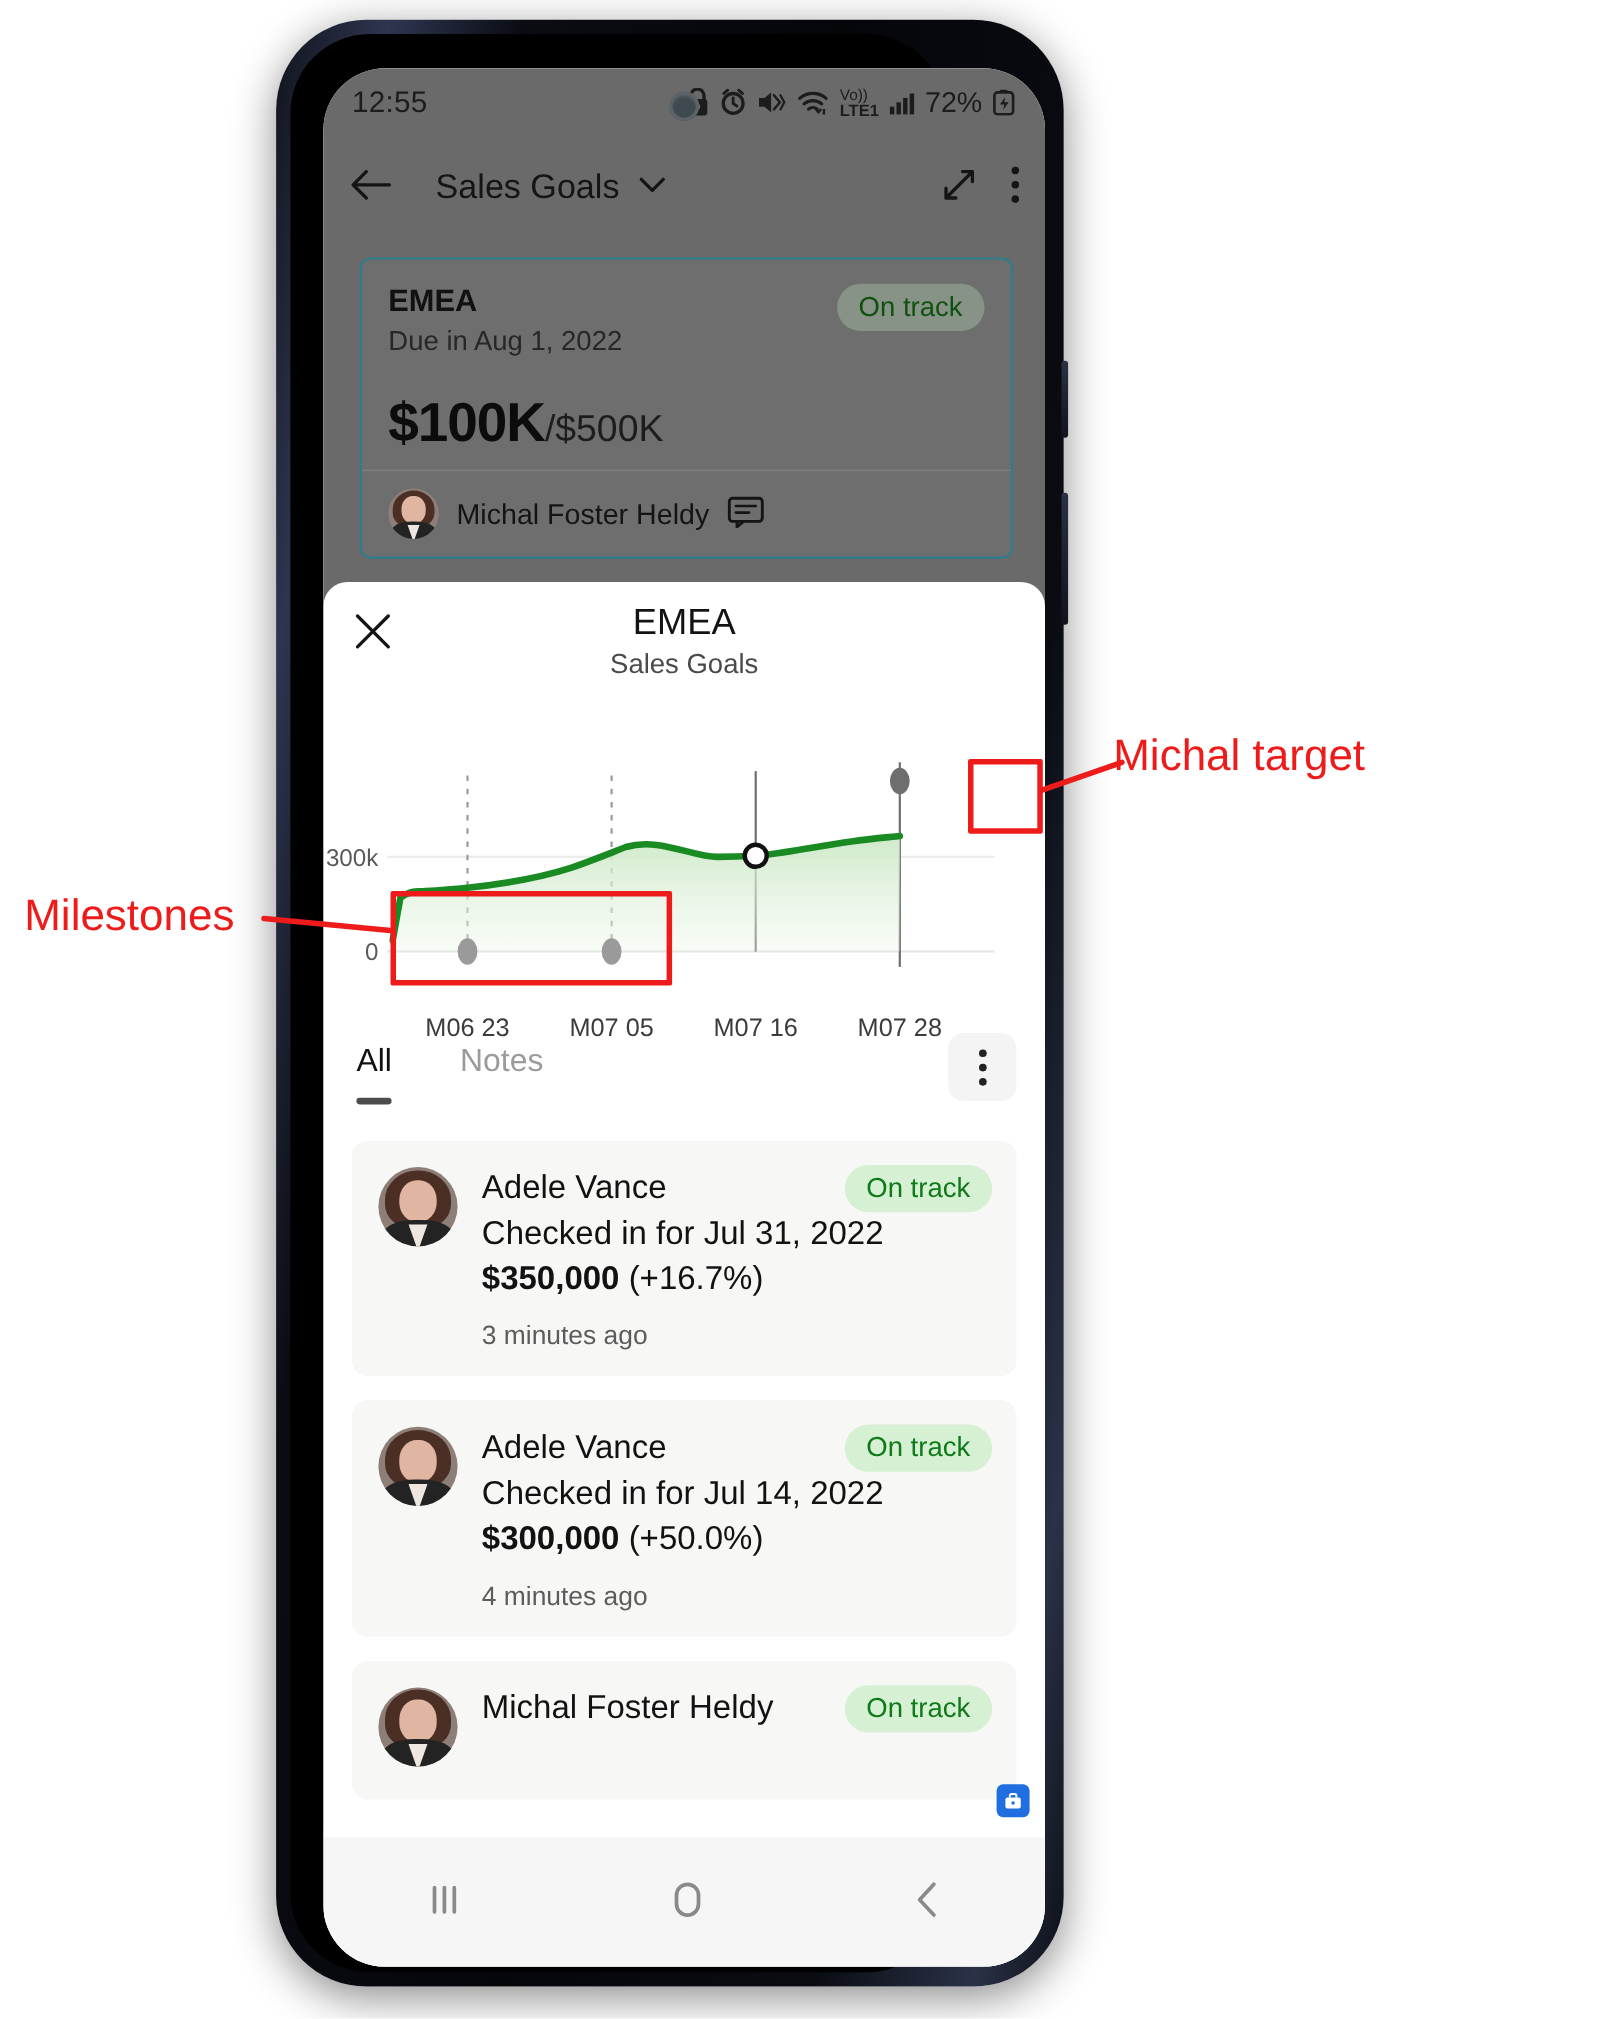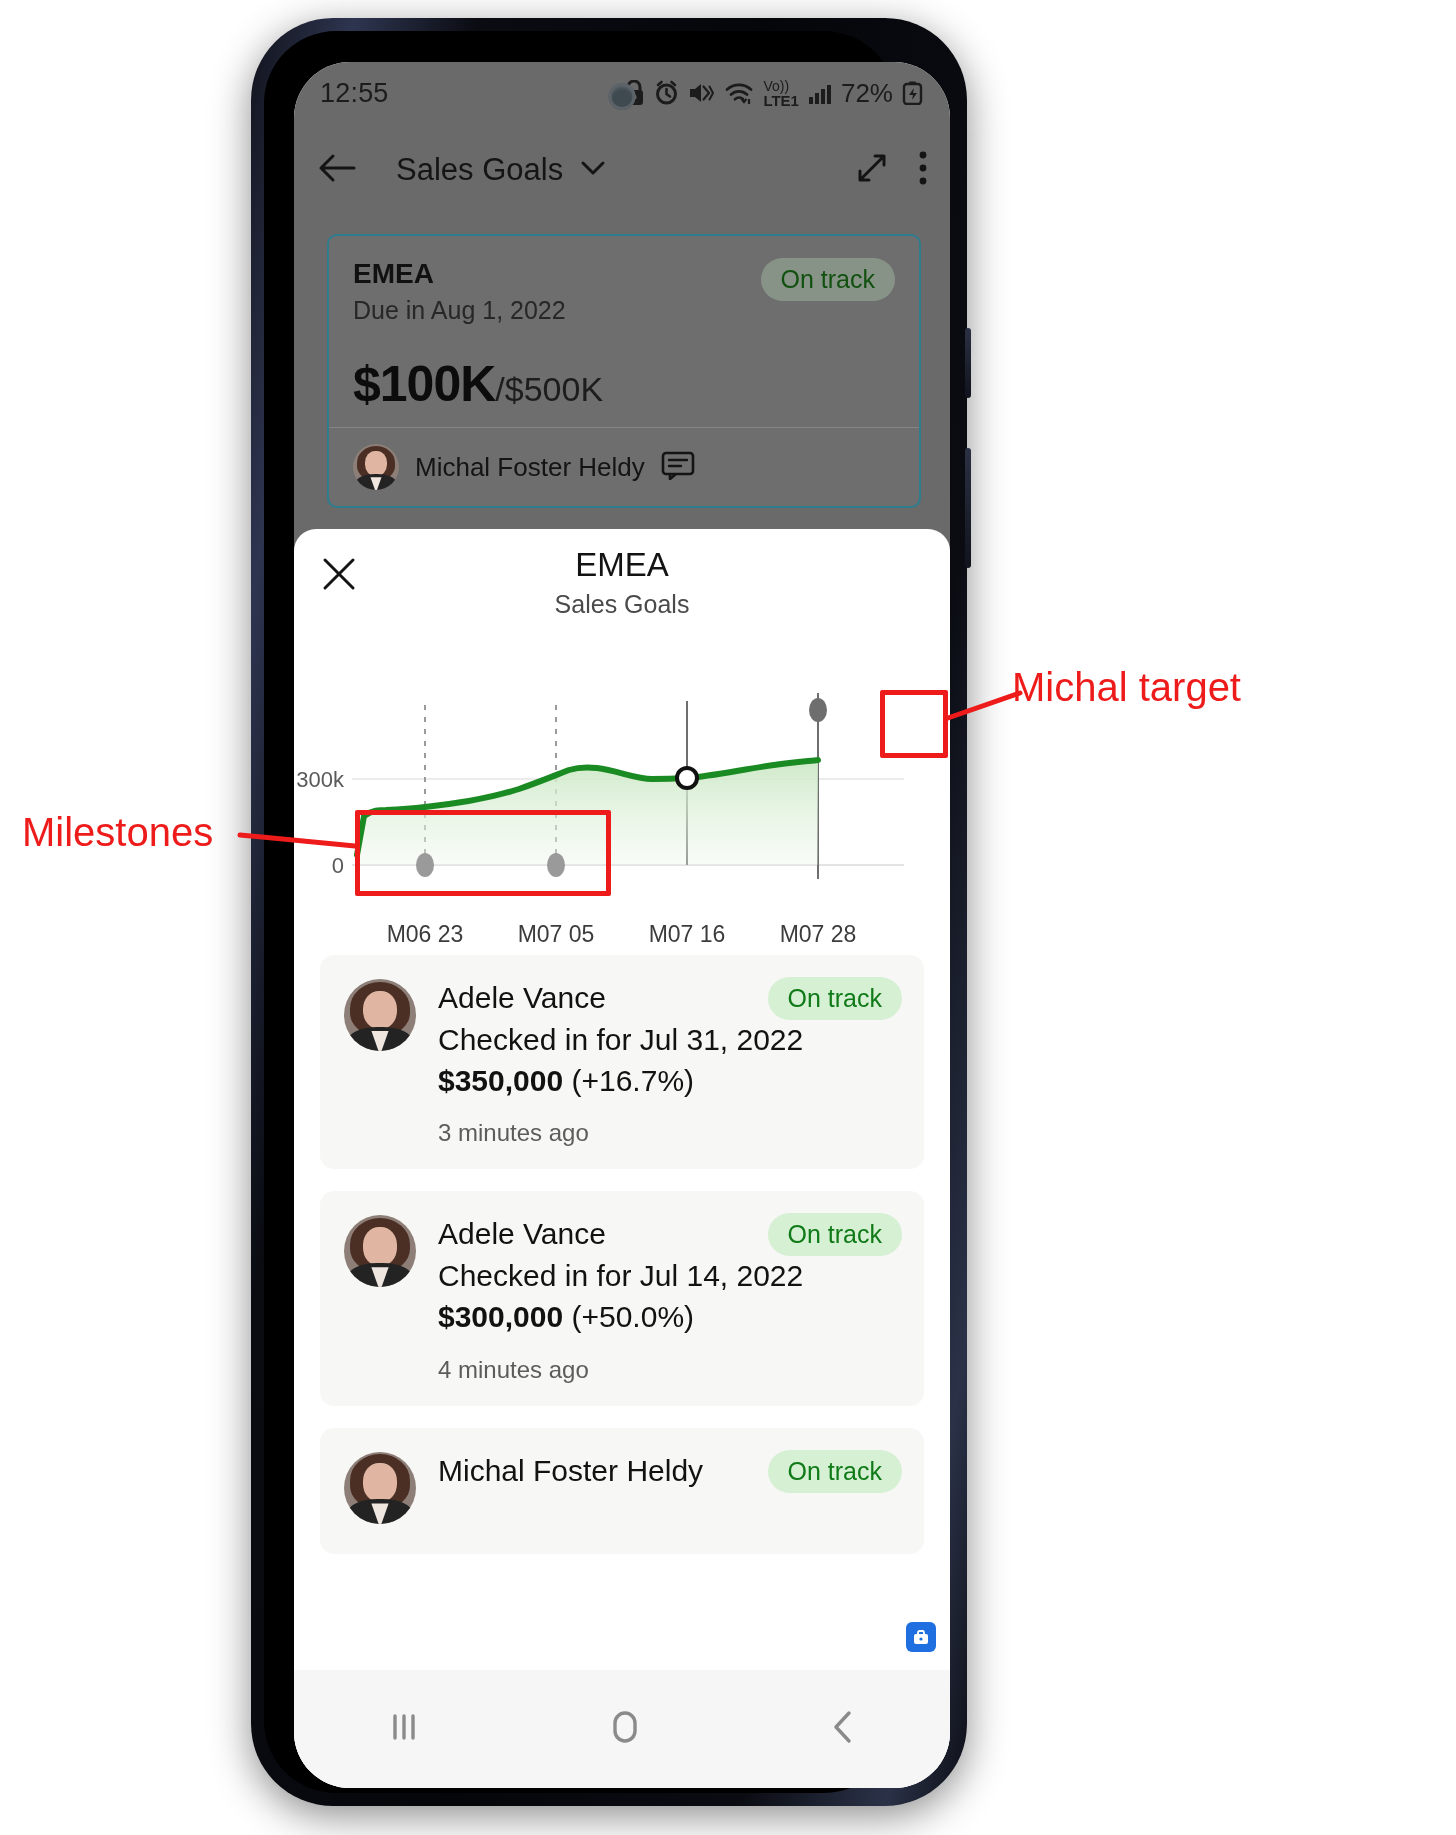--- a/index.html
+++ b/index.html
@@ -25,21 +25,20 @@
     border-radius: 82px;
     background: linear-gradient(100deg,#11131c 0%, #2e3550 10%, #0a0c12 22%, #05060a 50%, #0a0c12 78%, #2b3248 92%, #0d0f16 100%);
     box-shadow: 0 10px 40px rgba(0,0,0,.45);
   }
   #phone-inner-bezel {
     position: absolute;
     left: 13px; top: 13px;
     width: 596px; height: 1762px;
     border-radius: 72px;
     background: #000;
-    padding-left: 36px;
   }
   #phone-screen {
     position: absolute;
     left: 30px; top: 31px;
     width: 656px; height: 1726px;
     border-radius: 56px;
     background: #ffffff;
     overflow: hidden;
   }
   
@@ -574,20 +573,29 @@
           </svg>
 
           <div id="x-axis-labels">
             <span class="x-tick-label" style="left:131px;top:0;">M06 23</span>
             <span class="x-tick-label" style="left:262px;top:0;">M07 05</span>
             <span class="x-tick-label" style="left:393px;top:0;">M07 16</span>
             <span class="x-tick-label" style="left:524px;top:0;">M07 28</span>
           </div>
         </div>
 
+        <div id="tabs-row">
+          <div class="tab active">All</div>
+          <div class="tab">Notes</div>
+          <div id="overflow-button">
+            <i></i>
+              <i></i>
+              <i></i>
+          </div>
+        </div>
 
         <div id="activity-list">
 
           <div class="activity-card">
             <span class="avatar" style="width:72px;height:72px;">
               <span class="hair"></span>
                 <span class="face"></span>
                 <span class="body"></span>
                 <span class="shirt"></span>
             </span>

